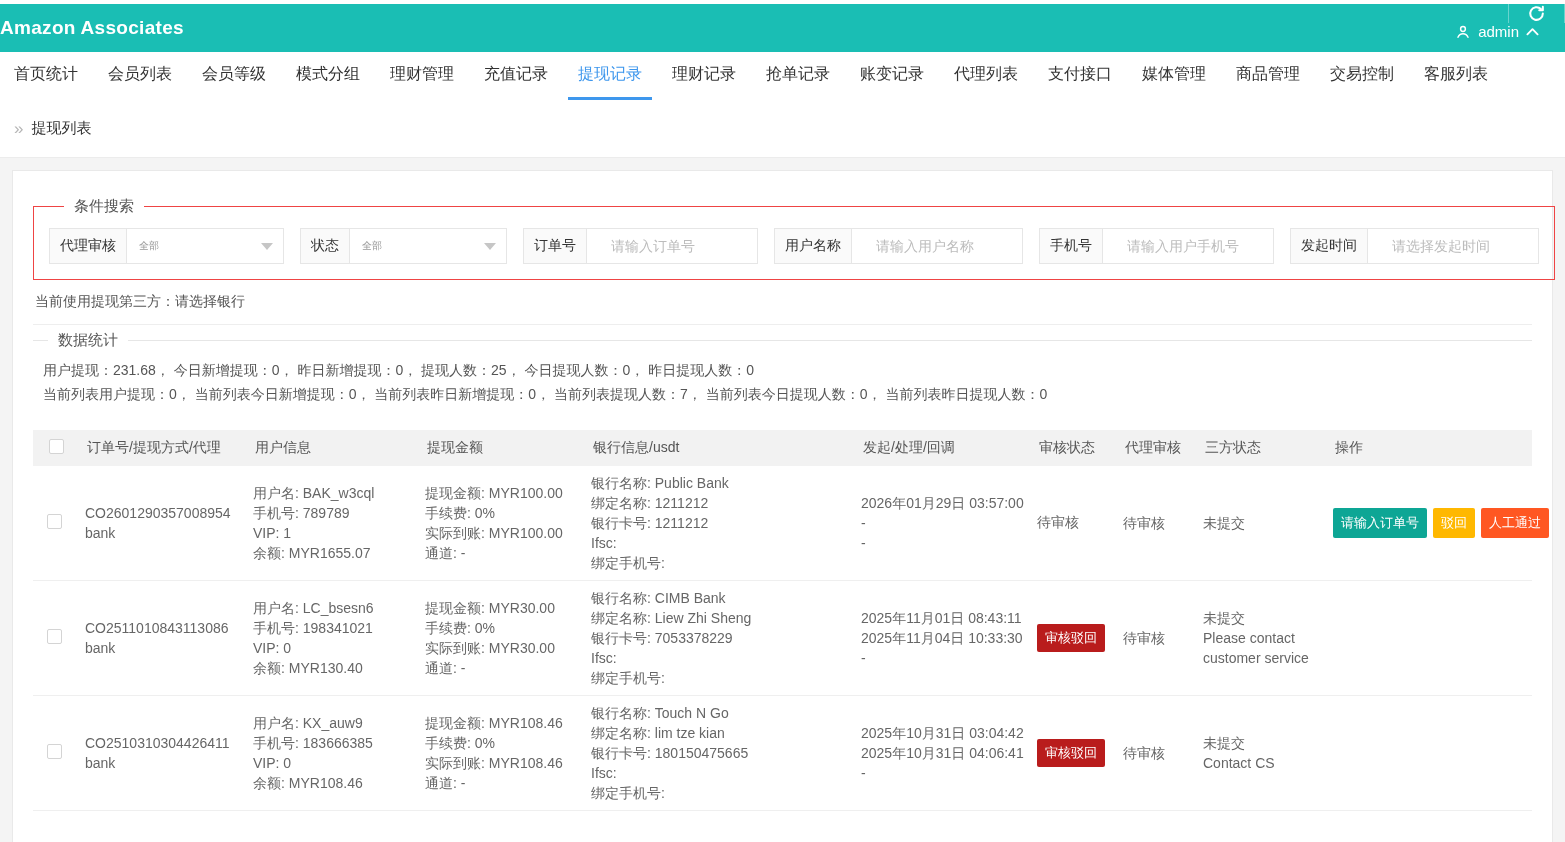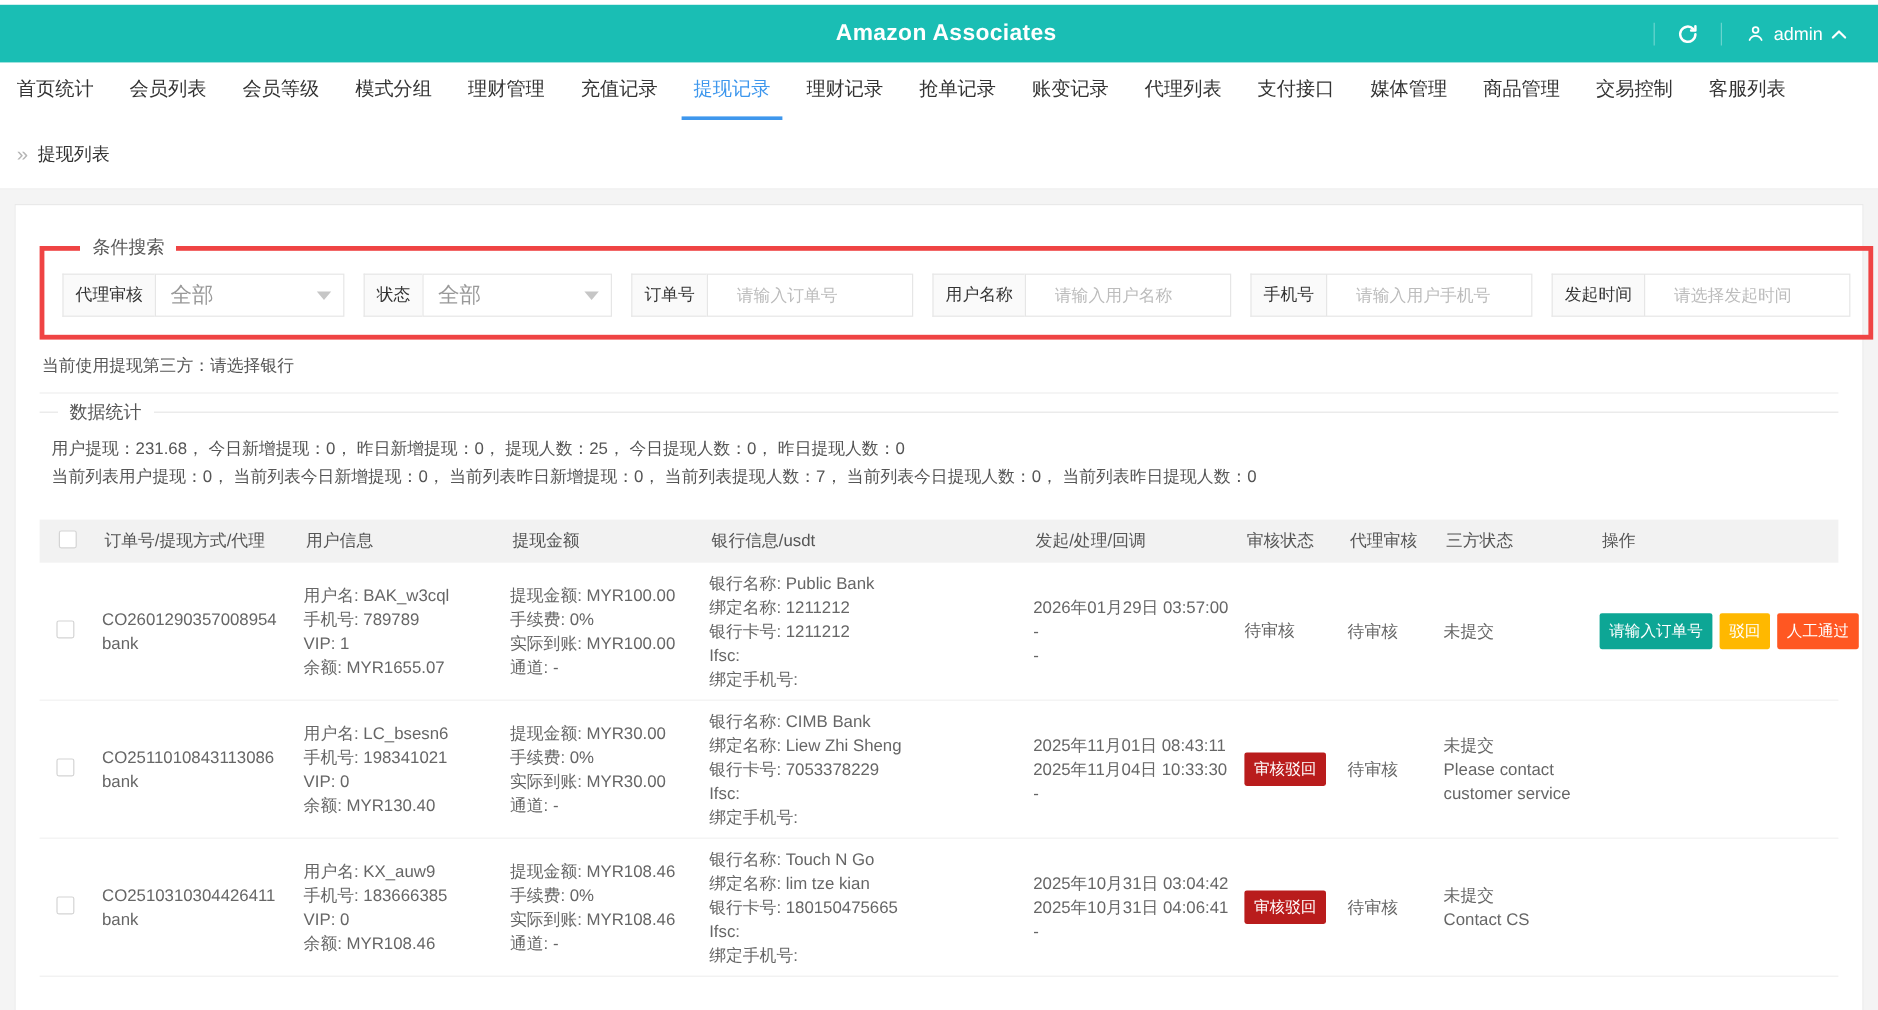--- a/index.html
+++ b/index.html
@@ -6,46 +6,46 @@
   html,body { margin:0; padding:0; }
   body {
     width:1565px; height:842px; overflow:hidden;
     background:#f4f4f4;
     font-family:"Liberation Sans","DejaVu Sans",sans-serif;
     color:#333;
   }
   .topstrip { height:4px; background:#fff; }
   
   .appbar { height:48px; background:#1abeb4; position:relative; display:flex; align-items:center; }
-  .appbar-title { position:absolute; left:0; right:0; text-align:center; color:#fff; font-size:19px; font-weight:bold; letter-spacing:.3px;padding-left:12px; }
-  .appbar-right { margin-left:auto; display:flex; align-items:center; height:100%; position:relative; z-index:1; }
+  .appbar-title { position:absolute; left:0; right:0; color:#fff; font-size:19px; font-weight:bold; letter-spacing:.3px; }
+  .appbar-right { margin-left:auto; display:flex; align-items:flex-end; height:100%; position:relative; z-index:1;flex-direction:column; }
   .appbar-btn { width:57px; display:flex; align-items:center; justify-content:center;
     border-left:1px solid rgba(255,255,255,.35); border-right:1px solid rgba(255,255,255,.35); cursor:pointer; }
   .appbar-user { display:flex; align-items:center; gap:7px; color:#fff; padding:0 26px 0 20px; font-size:15px; cursor:pointer; }
   
   .tabs { background:#fff; display:flex; gap:10px; padding:0 4px; height:48px; }
   .tab { display:flex; align-items:center; padding:0 10px; font-size:16px; color:#333;
     border-bottom:3px solid transparent; cursor:pointer; white-space:nowrap; }
   .tab.active { color:#3e97ed; border-bottom-color:#3e97ed; }
   
   .breadcrumb { background:#fff; height:58px; display:flex; align-items:center; padding:0 14px; gap:8px;
     font-size:15px; color:#333; border-bottom:1px solid #ececec; }
   .bc-icon { color:#b5b5b5; font-size:17px; line-height:1; }
   
   .content { padding:12px; }
   .panel { background:#fff; border:1px solid #e9e9e9; min-height:1000px; }
-  fieldset.field-box { margin:26px 20px 0; border:4px solid #ef4444; padding:12px 15px 15px; }
+  fieldset.field-box { margin:26px 20px 0; border:1px solid #ef4444; padding:12px 15px 15px; }
   fieldset.field-title { margin:6px 20px 0; border:none; border-top:1px solid #e6e6e6; padding:8px 0 10px; }
   legend { padding:0 10px; margin-left:15px; font-size:15px; color:#555; }
   .filter-row { display:flex; gap:16px; }
   .igroup { display:flex; align-items:stretch; height:36px; }
   .ilabel { display:flex; align-items:center; padding:0 10px; background:#fafafa; border:1px solid #e6e6e6;
     border-right:none; font-size:14px; color:#333; white-space:nowrap; }
   .iselect { position:relative; width:158px; border:1px solid #e6e6e6; background:#fff; display:flex;
-    align-items:center; padding:0 12px; font-size:18px; color:#999; cursor:pointer; }
+    align-items:center; padding:0 12px; font-size:10px; color:#999; cursor:pointer; }
   .caret { position:absolute; right:10px; top:50%; margin-top:-3px; width:0; height:0;
     border-left:6px solid transparent; border-right:6px solid transparent; border-top:7px solid #c6c6c6; }
   .iinput { width:172px; border:1px solid #e6e6e6; padding:0 24px; font-size:14px; color:#333; outline:none; }
   .iinput::placeholder { color:#bcbcbc; }
   .btn-row { margin-top:14px; display:flex; gap:12px; }
   .btn { display:inline-flex; align-items:center; gap:7px; height:36px; padding:0 13px;
     font-size:15px; border-radius:2px; cursor:pointer; border:none; }
   .btn-plain { background:#fff; border:1px solid #c9c9c9; color:#555; }
   .btn-orange { background:#ff5722; color:#fff; }
   .notice { margin:0 20px; padding:13px 2px; border-bottom:1px solid #eee; font-size:14px; color:#555; }

